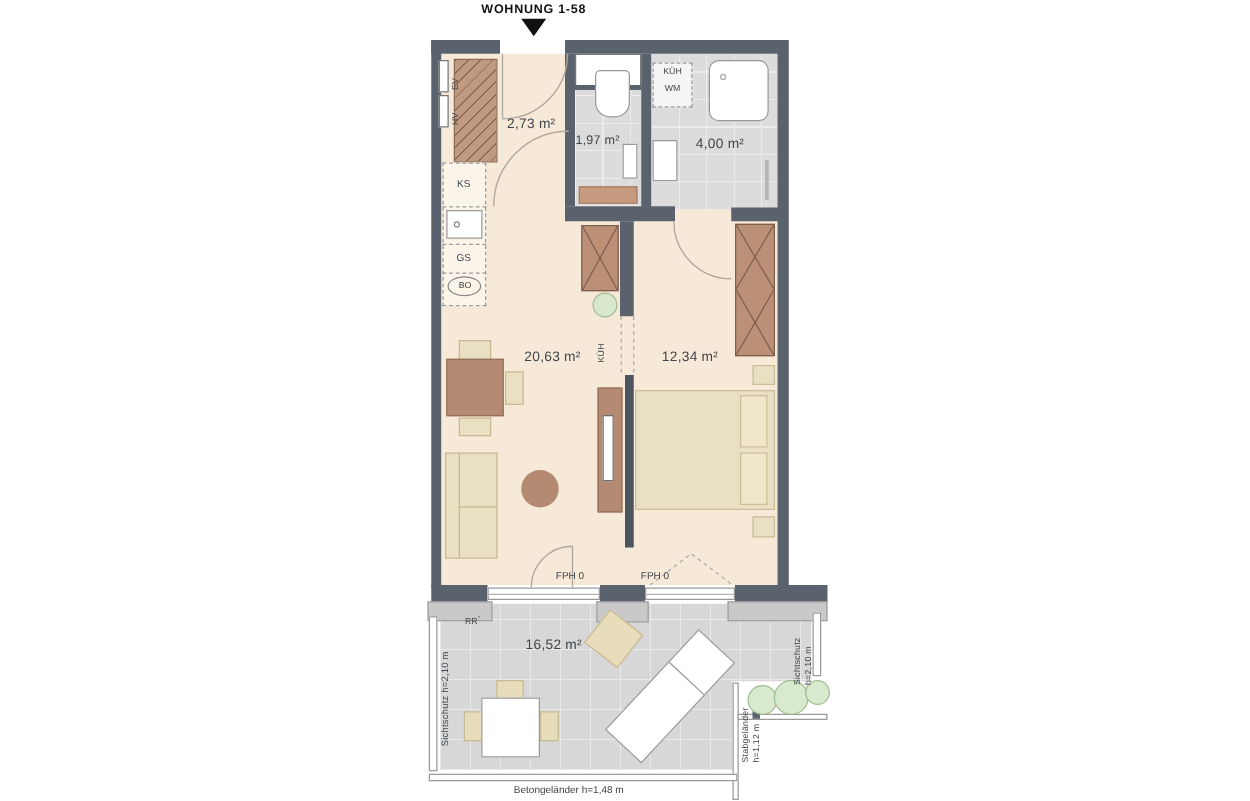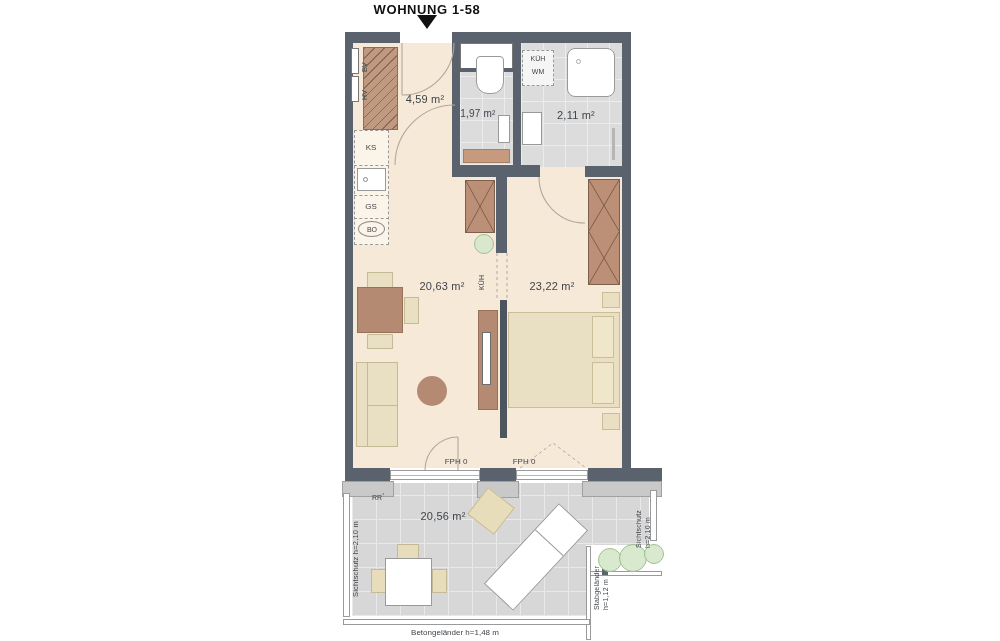--- a/index.html
+++ b/index.html
@@ -26,21 +26,21 @@
          border:1px solid #8d6b55;box-sizing:border-box;}
   .xwood{position:absolute;background:#bc9077;border:1px solid #7d5f4e;box-sizing:border-box;}
   .dashedbox{position:absolute;border:1px dashed #9a9a9a;box-sizing:border-box;}
   .plant{position:absolute;background:#d8e8cc;border:1.5px solid #9cbb8c;border-radius:50%;box-sizing:border-box;opacity:.95;}
   .lbl{position:absolute;font-size:11px;letter-spacing:.2px;white-space:nowrap;transform:translate(-50%,-50%);}
   .sm{position:absolute;font-size:8px;white-space:nowrap;}
   .tiny{position:absolute;font-size:7px;white-space:nowrap;}
   .ctr{transform:translate(-50%,-50%);text-align:right;}
   .vtext{position:absolute;writing-mode:vertical-rl;transform:rotate(180deg);font-size:7px;
          white-space:nowrap;letter-spacing:.2px;color:#3f454b;}
-  .title{position:absolute;font-size:13px;font-weight:bold;letter-spacing:.6px;color:#111;
+  .title{position:absolute;font-size:10px;font-weight:bold;letter-spacing:.6px;color:#111;
          transform:translateX(-50%);white-space:nowrap;}
   .arrow{position:absolute;width:0;height:0;border-left:10px solid transparent;
          border-right:10px solid transparent;border-top:14px solid #111;}
   svg.overlay{position:absolute;left:0;top:0;pointer-events:none;}
   svg .arc{fill:none;stroke:#b0a89e;stroke-width:1.1;}
   svg .leaf{stroke:#b0a89e;stroke-width:1.1;}
   svg .dash{fill:none;stroke:#a9a9a9;stroke-width:1;stroke-dasharray:3,3;}
   svg .xline{stroke:#7d5f4e;stroke-width:1;}
   .oval{position:absolute;border:1px solid #8a8a8a;border-radius:50%;box-sizing:border-box;}
   .sep{position:absolute;border-top:1px dashed #9a9a9a;}
@@ -155,26 +155,26 @@
     <path class="arc" d="M455,105 A60,60 0 0 0 395,165"></path>
     <path class="arc" d="M539,177 A46,46 0 0 0 585,223"></path>
     <path class="arc" d="M425,470 A33,33 0 0 1 458,437"></path>
     <path class="leaf" d="M458,437 L458,470"></path>
     <path class="dash" d="M520,468 L553,443 L586,468"></path>
     <path class="dash" d="M497,253 L497,300 M507,253 L507,300"></path>
     <path class="xline" d="M466,181 L494,232 M494,181 L466,232"></path>
     <path class="xline" d="M589,180 L619,231 M619,180 L589,231 M589,232 L619,284 M619,232 L589,284"></path>
   </svg>
 
-  <div class="lbl" style="left:425px;top:99px;">4,59 m²</div>
+  <div class="lbl" style="left:425px;top:99px;">2,73 m²</div>
   <div class="lbl" style="left:478px;top:113px;font-size:10px;">1,97 m²</div>
-  <div class="lbl" style="left:576px;top:115px;">2,11 m²</div>
+  <div class="lbl" style="left:576px;top:115px;">4,00 m²</div>
   <div class="lbl" style="left:442px;top:286px;">20,63 m²</div>
-  <div class="lbl" style="left:552px;top:286px;">23,22 m²</div>
-  <div class="lbl" style="left:443px;top:516px;">20,56 m²</div>
+  <div class="lbl" style="left:552px;top:286px;">12,34 m²</div>
+  <div class="lbl" style="left:443px;top:516px;">16,52 m²</div>
 
   <div class="sm ctr" style="left:371px;top:147px;">KS</div>
   <div class="sm ctr" style="left:371px;top:206px;">GS</div>
   <div class="sm ctr" style="left:372px;top:229px;font-size:7px;">BO</div>
   <div class="vtext" style="left:361px;top:48px;height:24px;">EV</div>
   <div class="vtext" style="left:361px;top:76px;height:24px;">HV</div>
   <div class="tiny ctr" style="left:538px;top:58px;">KÜH</div>
   <div class="tiny ctr" style="left:538px;top:71px;">WM</div>
   <div class="vtext" style="left:478px;top:258px;height:32px;">KÜH</div>
 

